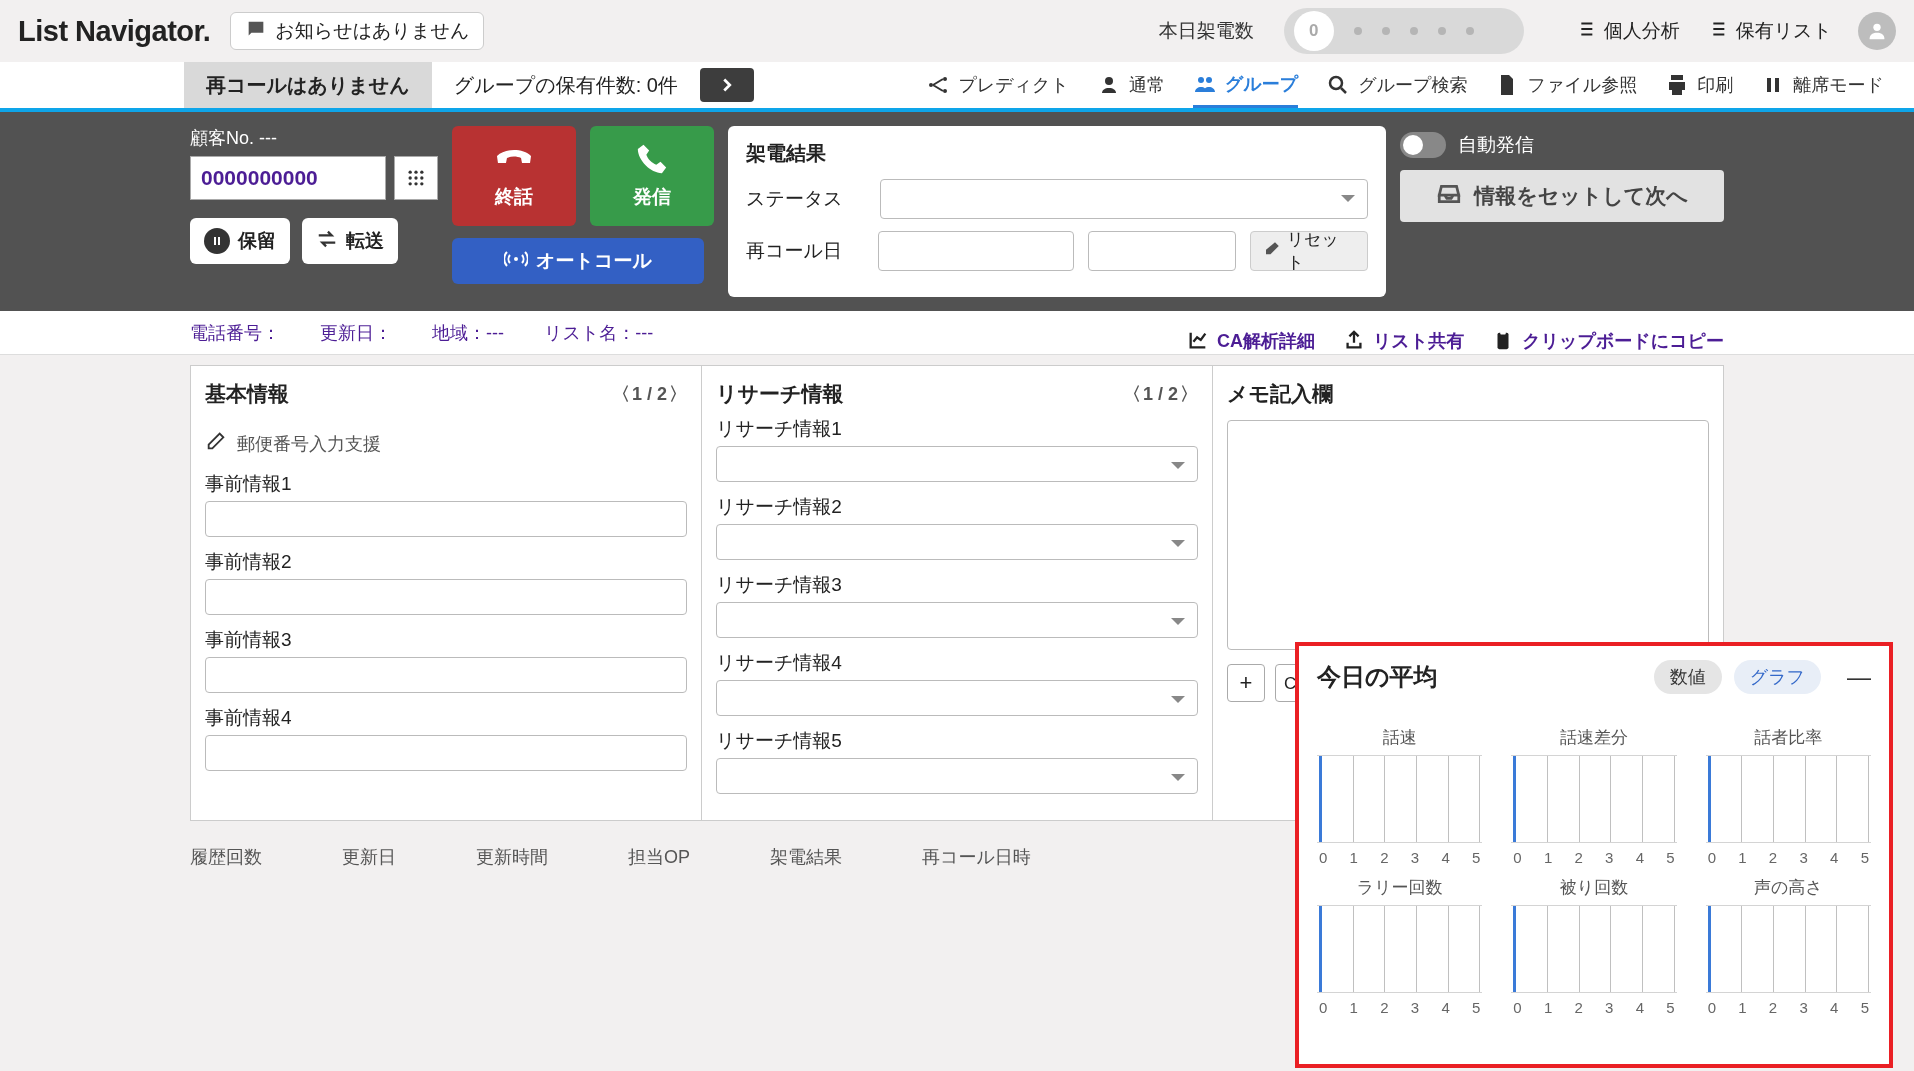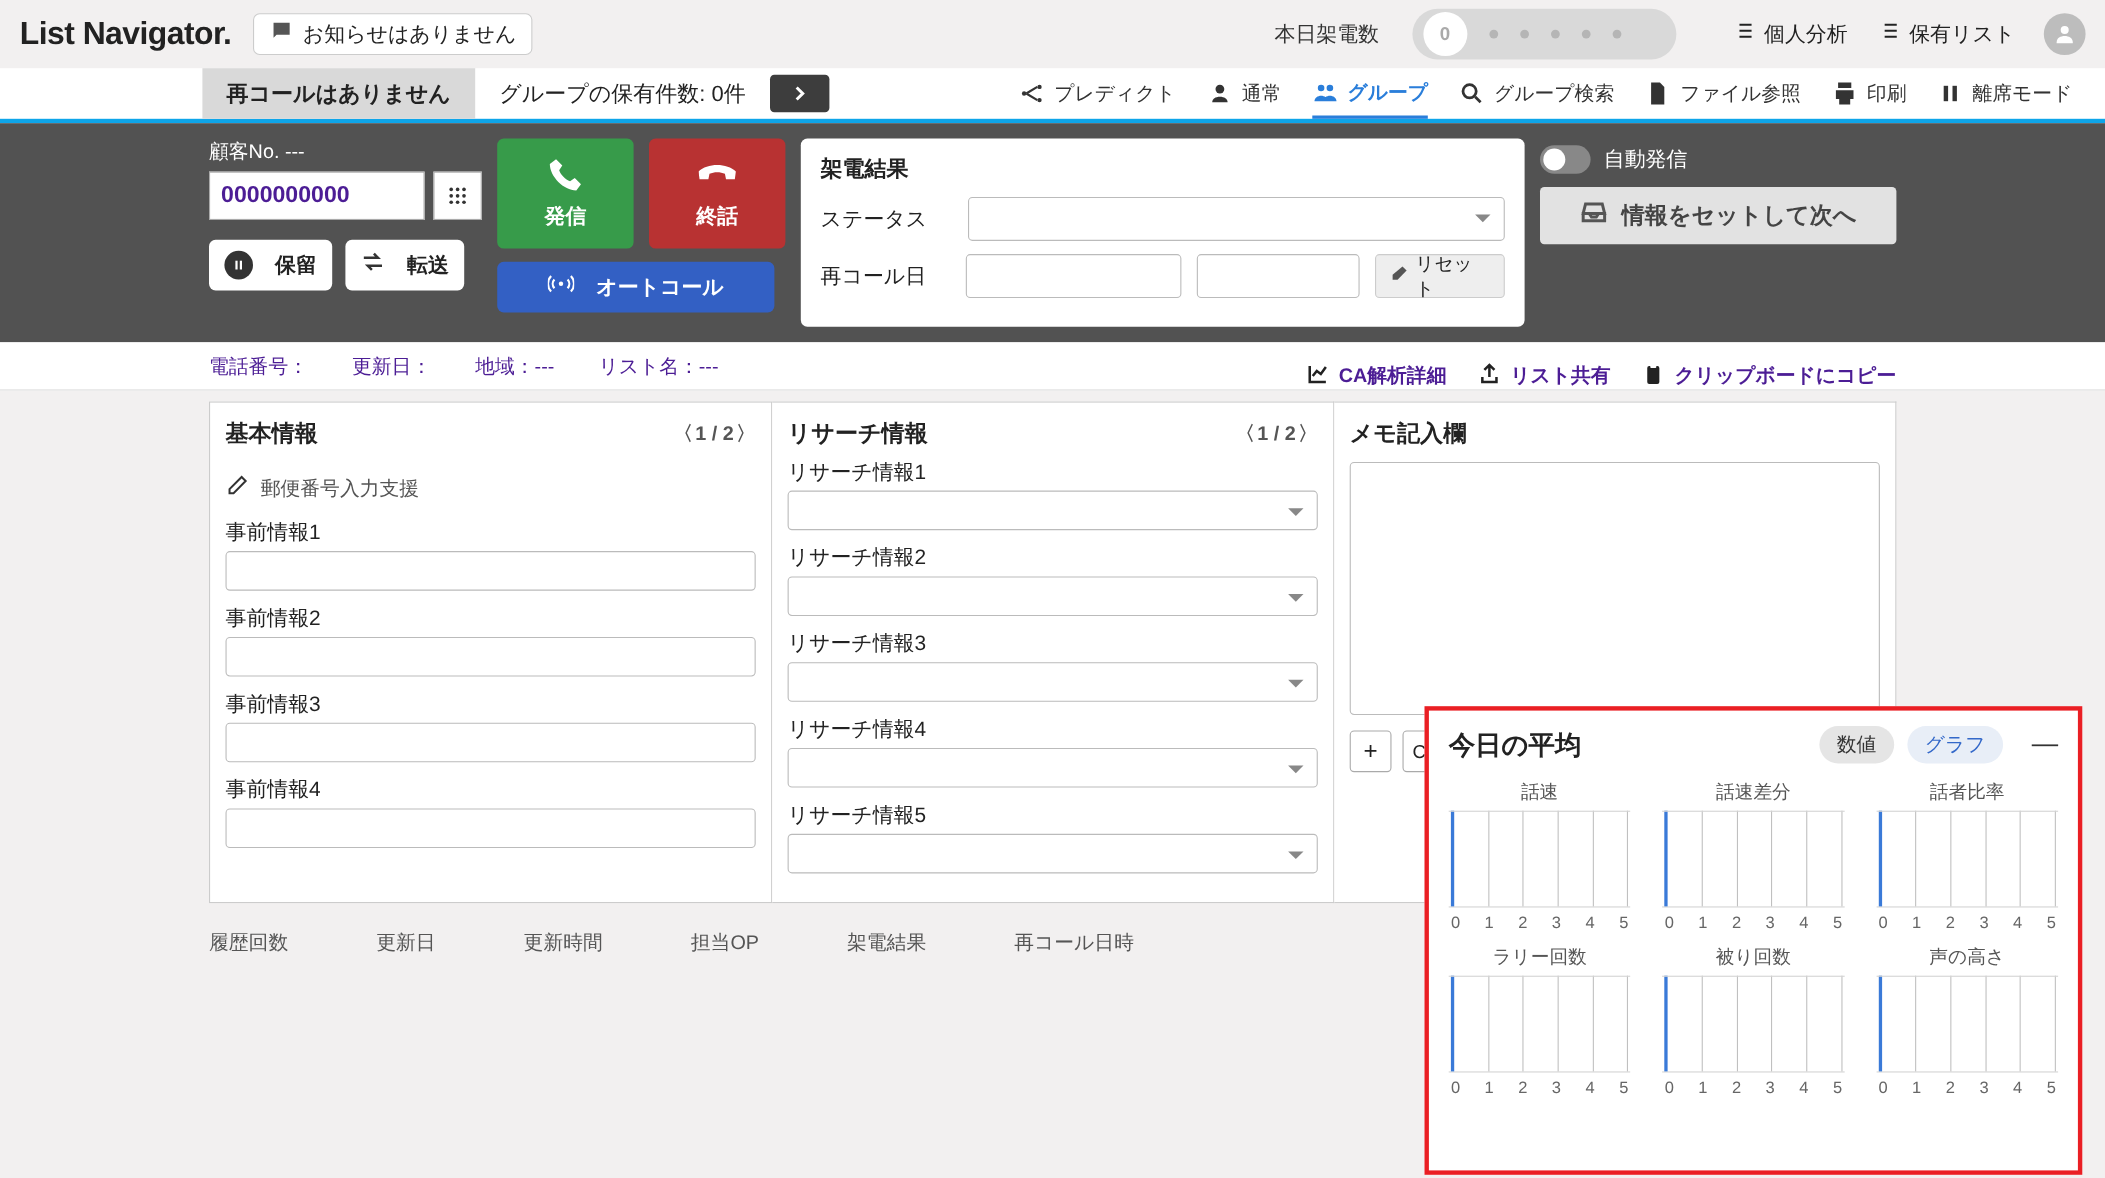--- a/index.html
+++ b/index.html
@@ -30,21 +30,21 @@
   .mode.active{color:#2a7eda;font-weight:bold;border-bottom:3px solid #2a7eda;height:100%;}
   .mode svg{width:24px;height:24px;}
   
   .darkpanel{background:#525252;padding:14px 190px;color:#fff;display:flex;align-items:flex-start;gap:14px;position:relative;}
   .custcol{display:flex;flex-direction:column;gap:6px;}
   .custlabel{font-size:18px;}
   .custrow{display:flex;gap:8px;}
   .custbox{width:196px;height:44px;background:#fff;border:1px solid #aaa;color:#4c1d95;font-size:21px;font-weight:bold;display:flex;align-items:center;padding:0 10px;}
   .padbtn{width:44px;height:44px;background:#fff;border:1px solid #aaa;display:flex;align-items:center;justify-content:center;cursor:pointer;}
   .ctrlrow{display:flex;gap:12px;margin-top:12px;}
-  .pill{height:46px;border-radius:6px;background:#fff;color:#222;display:flex;align-items:center;gap:20px;padding:0 14px;font-size:19px;font-weight:bold;cursor:pointer;}
+  .pill{height:46px;border-radius:6px;background:#fff;color:#222;display:flex;align-items:center;gap:8px;padding:0 14px;font-size:19px;font-weight:bold;cursor:pointer;}
   .actbtn{width:124px;height:100px;border-radius:6px;display:flex;flex-direction:column;align-items:center;justify-content:center;gap:8px;font-size:19px;font-weight:bold;cursor:pointer;}
   .call{background:#379b4a;}
   .hang{background:#b83232;}
   .actbtn svg{width:34px;height:34px;}
   .auto{background:#3360c4;color:#fff;width:252px;justify-content:center;}
   .resultcard{background:#fff;color:#222;border-radius:6px;padding:14px 18px;width:658px;}
   .resultcard h3{font-size:20px;margin-bottom:12px;}
   .resrow{display:flex;align-items:center;gap:14px;margin-bottom:12px;}
   .resrow label{width:120px;font-size:19px;}
   .sel{flex:1;height:40px;border:1px solid #bbb;border-radius:4px;background:#fff;position:relative;}
@@ -79,21 +79,21 @@
   .histhdr{display:flex;padding:14px 190px 0;gap:80px;font-size:18px;color:#555;}
   
   .avgpanel{position:absolute;left:1295px;top:642px;width:598px;height:426px;background:#fff;border:4px solid #ea1f24;padding:14px 18px;}
   .avghead{display:flex;align-items:center;}
   .avghead h2{font-size:24px;}
   .seg{margin-left:auto;display:flex;gap:12px;align-items:center;}
   .segbtn{height:34px;padding:0 16px;border-radius:17px;font-size:18px;display:flex;align-items:center;cursor:pointer;color:#666;}
   .segbtn.on{background:#e5e5e5;color:#333;}
   .segbtn.graph{background:#e8eef7;color:#3368c9;}
   .minbtn{margin-left:14px;font-size:24px;cursor:pointer;color:#333;}
-  .grid6{display:grid;grid-template-columns:repeat(3,1fr);gap:10px 29px;margin-top:14px;}
+  .grid6{display:grid;grid-template-columns:repeat(3,1fr);gap:10px 29px;margin-top:32px;}
   .mchart{}
   .mchart .mtitle{text-align:center;font-size:17px;color:#555;margin-bottom:6px;}
   .bars{height:88px;display:flex;align-items:flex-end;justify-content:space-between;padding:0 2px;border-bottom:1px solid #d4d4d4;position:relative;}
   .bars:before{content:"";position:absolute;left:0;right:0;top:0;border-top:1px solid #d4d4d4;}
   .bar{width:1px;background:#c0c0c0;height:100%;}
   .bar.solid{width:3px;background:#3a7ad8;}
   .labels{display:flex;justify-content:space-between;font-size:15px;color:#666;margin-top:6px;padding:0 2px;}
   .fullpage{position:relative;background:#f2f0f0;width:1914px;height:1071px;overflow:hidden;}
 </style>
 </head>
@@ -237,31 +237,31 @@
           <span><svg width="22" height="22" viewBox="0 0 24 24" fill="none" stroke="#333" stroke-width="2.5">
                 <path d="M3 8h14l-4-4M21 16H7l4 4"></path>
               </svg></span>
           <span>転送</span>
         </div>
       </div>
     </div>
 
     <div style="display:flex;flex-direction:column;gap:12px;">
       <div style="display:flex;gap:14px;">
+        <div class="actbtn hang">
+          <svg viewBox="0 0 24 24" fill="#fff">
+              <path d="M6 2l4 4-2 3c1 3 4 6 7 7l3-2 4 4-3 4c-8 0-17-9-17-17l4-3z" transform="rotate(135 12 12)"></path>
+            </svg>
+          <span>終話</span>
+        </div>
         <div class="actbtn call">
           <svg viewBox="0 0 24 24" fill="#fff">
               <path d="M6 2l4 4-2 3c1 3 4 6 7 7l3-2 4 4-3 4c-8 0-17-9-17-17l4-3z"></path>
             </svg>
           <span>発信</span>
-        </div>
-        <div class="actbtn hang">
-          <svg viewBox="0 0 24 24" fill="#fff">
-              <path d="M6 2l4 4-2 3c1 3 4 6 7 7l3-2 4 4-3 4c-8 0-17-9-17-17l4-3z" transform="rotate(135 12 12)"></path>
-            </svg>
-          <span>終話</span>
         </div>
       </div>
       <div class="pill auto">
         <span><svg width="24" height="24" viewBox="0 0 24 24" fill="#fff">
               <path d="M6 8a6 6 0 000 8M3 5a10 10 0 000 14M18 8a6 6 0 010 8M21 5a10 10 0 010 14" stroke="#fff" stroke-width="2" fill="none"></path>
               <circle cx="12" cy="12" r="2"></circle>
             </svg></span>
         <span>オートコール</span>
       </div>
     </div>

